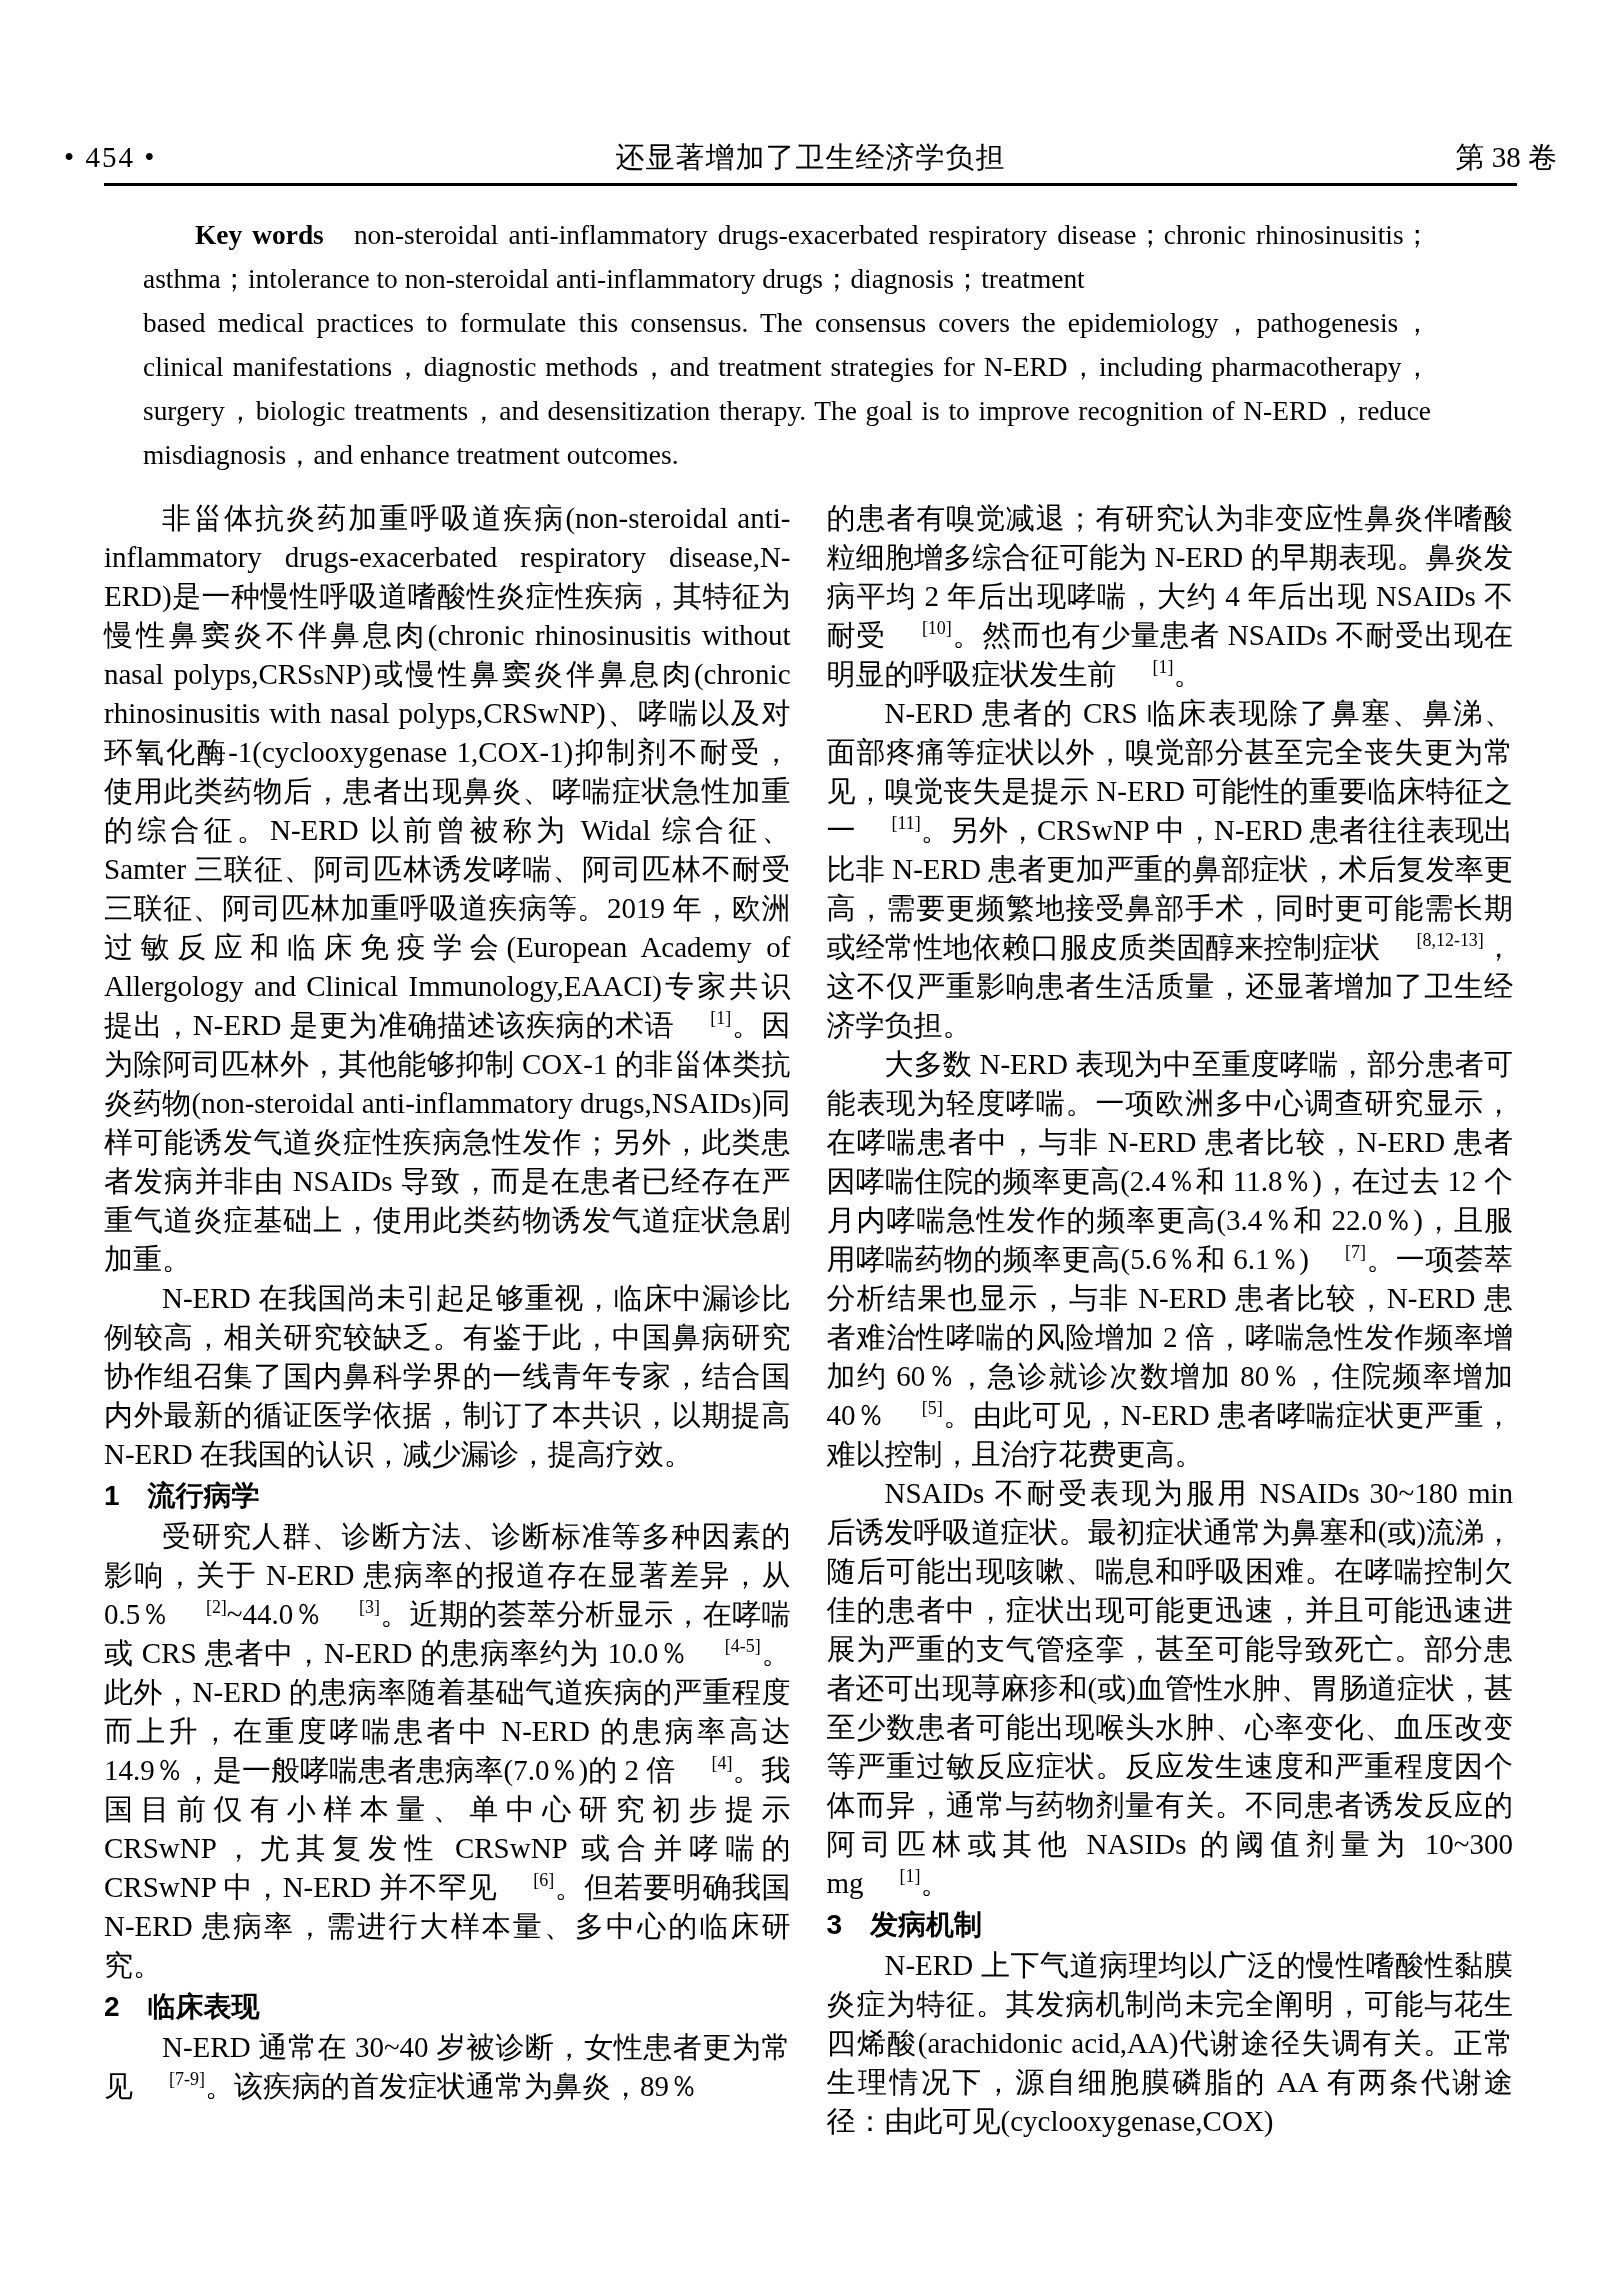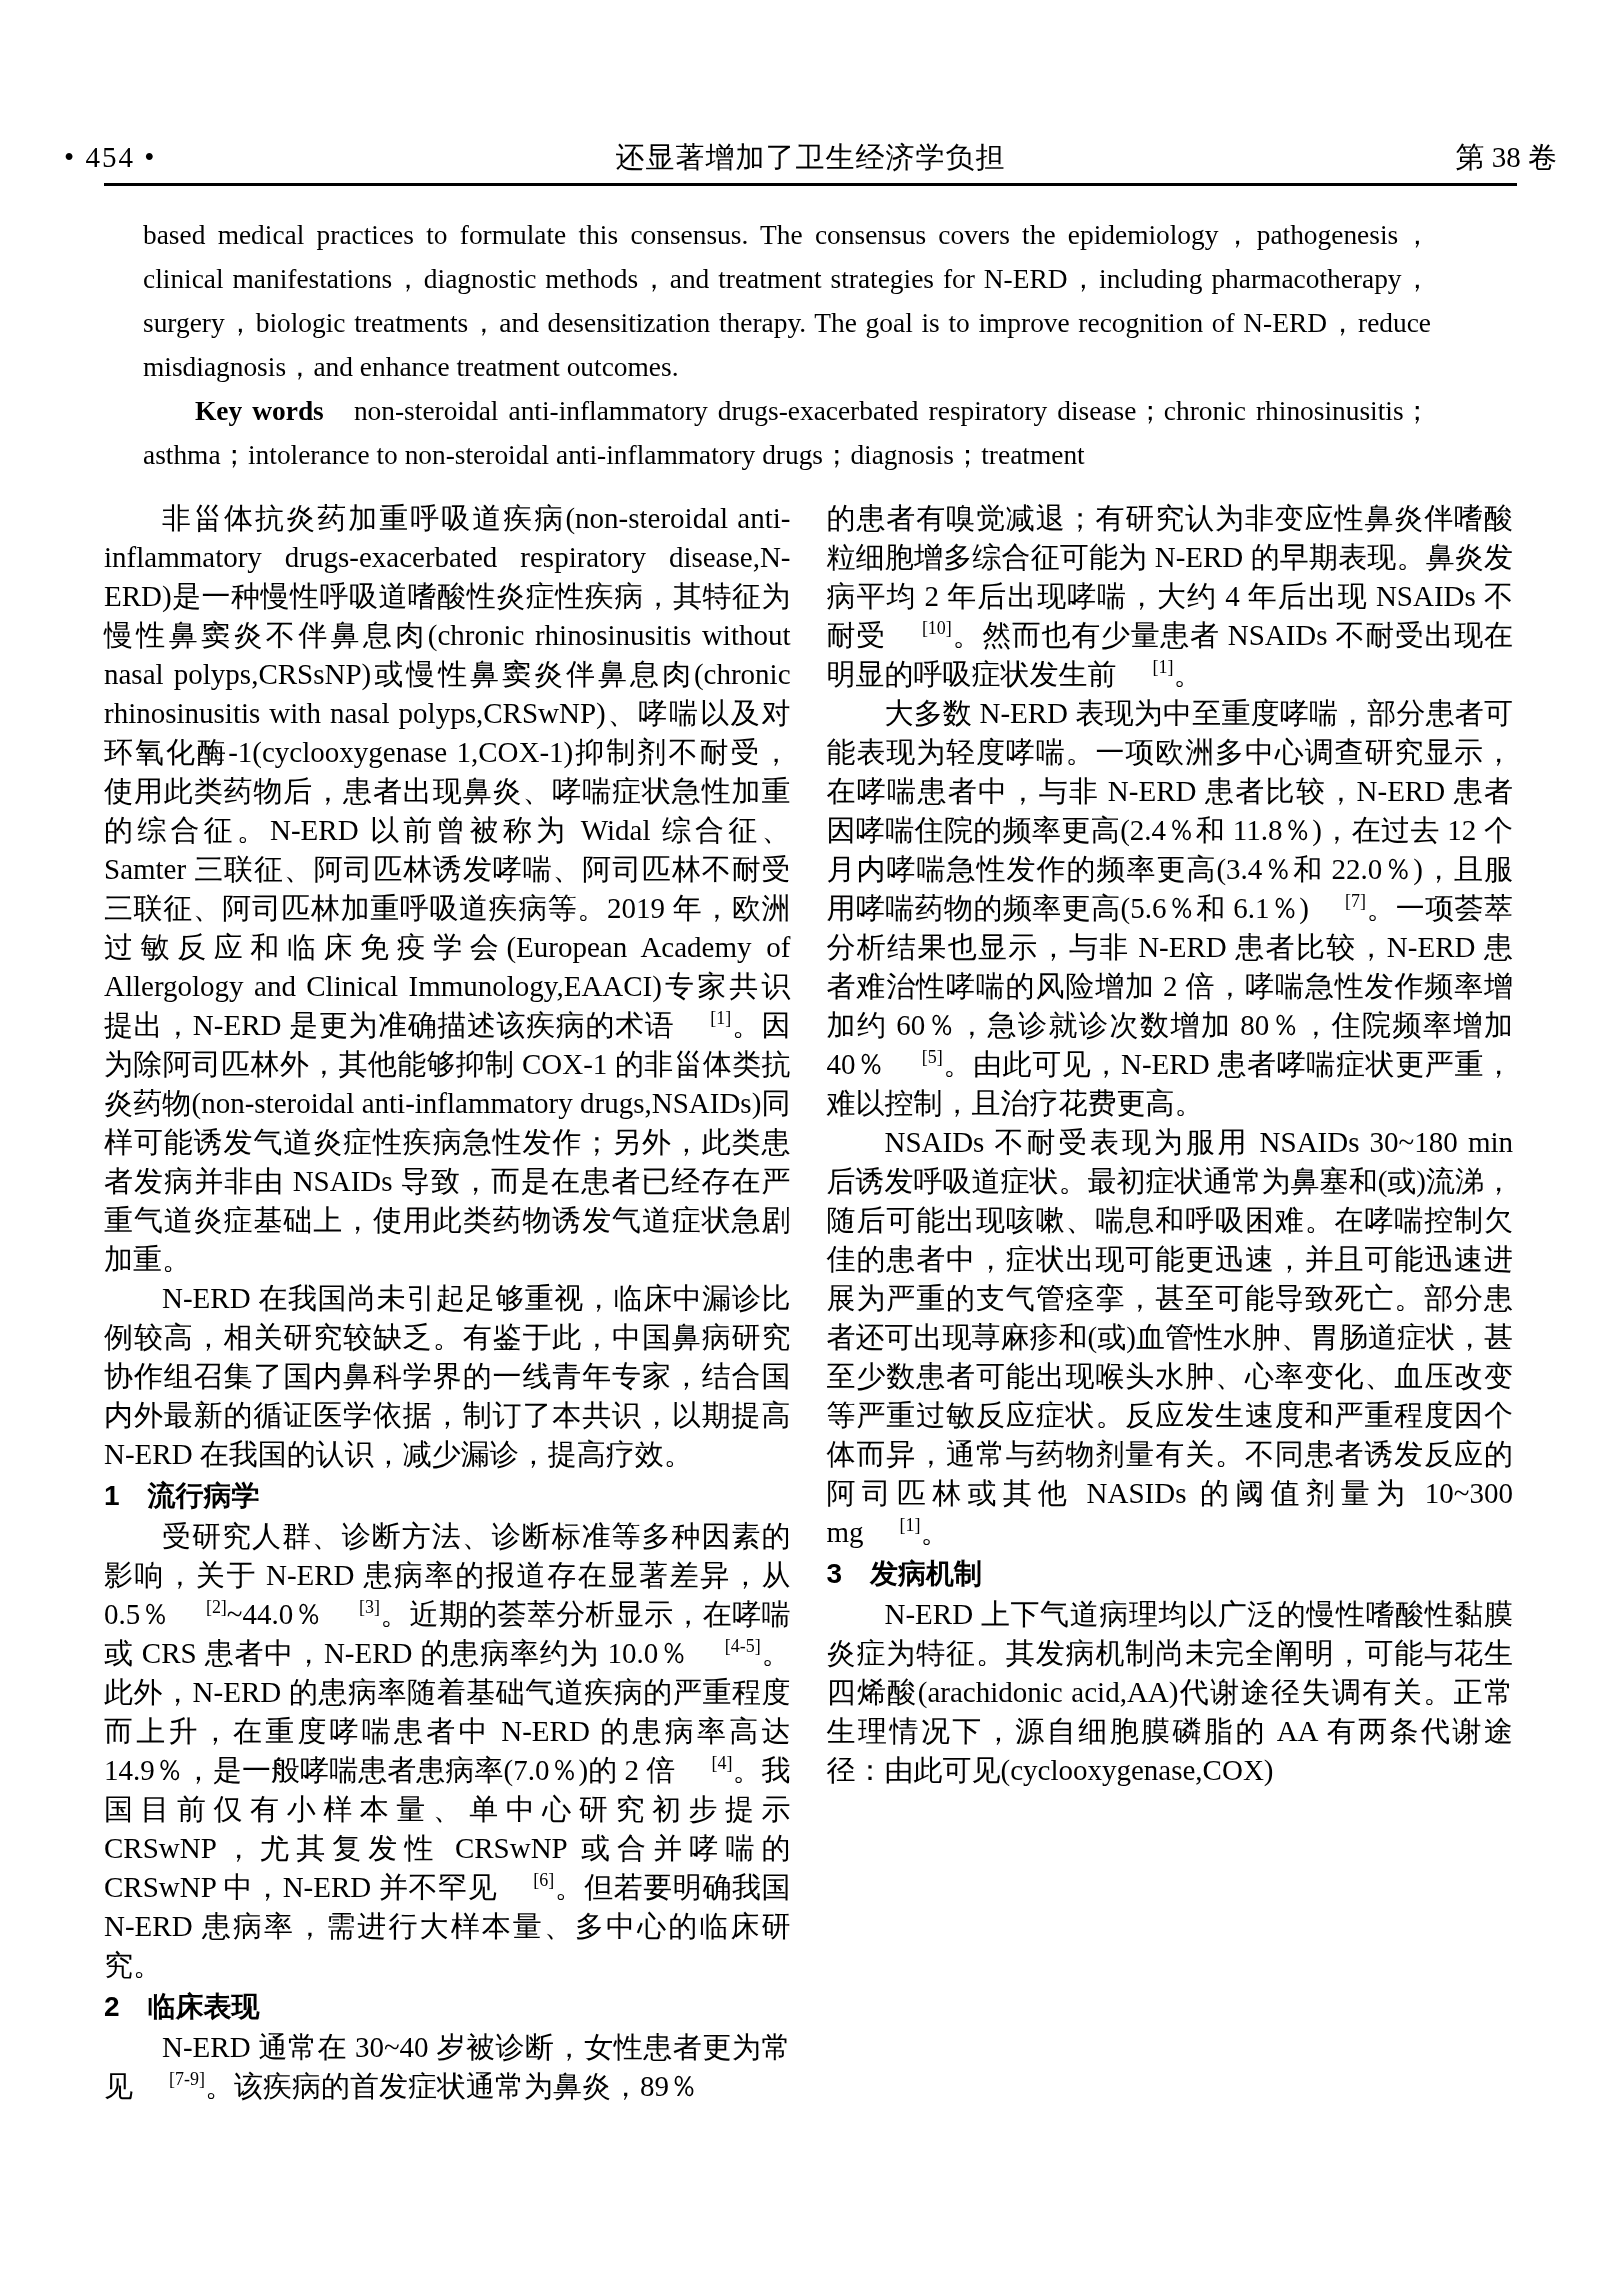--- a/index.html
+++ b/index.html
@@ -33,35 +33,36 @@
 
   <header class="page-header">
     <span class="hdr-left">• 454 •</span>
     <span class="hdr-center">还显著增加了卫生经济学负担</span>
     <span class="hdr-right">第 38 卷</span>
   </header>
 
   <div class="rule"></div>
 
   <section class="abstract">
+    <p class="abs-p keywords"><b class="kw-label">Key words</b><span>non-steroidal anti-inflammatory drugs-exacerbated respiratory disease；chronic rhinosinusitis；asthma；intolerance to non-steroidal anti-inflammatory drugs；diagnosis；treatment</span></p>
     <p class="abs-p">based medical practices to formulate this consensus. The consensus covers the epidemiology，pathogenesis，clinical manifestations，diagnostic methods，and treatment strategies for N-ERD，including pharmacotherapy，surgery，biologic treatments，and desensitization therapy. The goal is to improve recognition of N-ERD，reduce misdiagnosis，and enhance treatment outcomes.</p>
-    <p class="abs-p keywords"><b class="kw-label">Key words</b><span>non-steroidal anti-inflammatory drugs-exacerbated respiratory disease；chronic rhinosinusitis；asthma；intolerance to non-steroidal anti-inflammatory drugs；diagnosis；treatment</span></p>
   </section>
 
   <main class="body-columns">
     <div class="column">
         <p class="body-p indent">非甾体抗炎药加重呼吸道疾病(non-steroidal anti-inflammatory drugs-exacerbated respiratory disease,N-ERD)是一种慢性呼吸道嗜酸性炎症性疾病，其特征为慢性鼻窦炎不伴鼻息肉(chronic rhinosinusitis without nasal polyps,CRSsNP)或慢性鼻窦炎伴鼻息肉(chronic rhinosinusitis with nasal polyps,CRSwNP)、哮喘以及对环氧化酶-1(cyclooxygenase 1,COX-1)抑制剂不耐受，使用此类药物后，患者出现鼻炎、哮喘症状急性加重的综合征。N-ERD 以前曾被称为 Widal 综合征、Samter 三联征、阿司匹林诱发哮喘、阿司匹林不耐受三联征、阿司匹林加重呼吸道疾病等。2019 年，欧洲过敏反应和临床免疫学会(European Academy of Allergology and Clinical Immunology,EAACI)专家共识提出，N-ERD 是更为准确描述该疾病的术语<sup>[1]</sup>。因为除阿司匹林外，其他能够抑制 COX-1 的非甾体类抗炎药物(non-steroidal anti-inflammatory drugs,NSAIDs)同样可能诱发气道炎症性疾病急性发作；另外，此类患者发病并非由 NSAIDs 导致，而是在患者已经存在严重气道炎症基础上，使用此类药物诱发气道症状急剧加重。</p>
         <p class="body-p indent">N-ERD 在我国尚未引起足够重视，临床中漏诊比例较高，相关研究较缺乏。有鉴于此，中国鼻病研究协作组召集了国内鼻科学界的一线青年专家，结合国内外最新的循证医学依据，制订了本共识，以期提高 N-ERD 在我国的认识，减少漏诊，提高疗效。</p>
         <div class="heading"><span class="h-num">1</span><span class="h-title">流行病学</span></div>
         <p class="body-p indent">受研究人群、诊断方法、诊断标准等多种因素的影响，关于 N-ERD 患病率的报道存在显著差异，从 0.5％<sup>[2]</sup>~44.0％<sup>[3]</sup>。近期的荟萃分析显示，在哮喘或 CRS 患者中，N-ERD 的患病率约为 10.0％<sup>[4-5]</sup>。此外，N-ERD 的患病率随着基础气道疾病的严重程度而上升，在重度哮喘患者中 N-ERD 的患病率高达 14.9％，是一般哮喘患者患病率(7.0％)的 2 倍<sup>[4]</sup>。我国目前仅有小样本量、单中心研究初步提示 CRSwNP，尤其复发性 CRSwNP 或合并哮喘的 CRSwNP 中，N-ERD 并不罕见<sup>[6]</sup>。但若要明确我国 N-ERD 患病率，需进行大样本量、多中心的临床研究。</p>
         <div class="heading"><span class="h-num">2</span><span class="h-title">临床表现</span></div>
         <p class="body-p indent">N-ERD 通常在 30~40 岁被诊断，女性患者更为常见<sup>[7-9]</sup>。该疾病的首发症状通常为鼻炎，89％</p>
       </div>
     <div class="column">
         <p class="body-p">的患者有嗅觉减退；有研究认为非变应性鼻炎伴嗜酸粒细胞增多综合征可能为 N-ERD 的早期表现。鼻炎发病平均 2 年后出现哮喘，大约 4 年后出现 NSAIDs 不耐受<sup>[10]</sup>。然而也有少量患者 NSAIDs 不耐受出现在明显的呼吸症状发生前<sup>[1]</sup>。</p>
+        <p class="body-p indent">N-ERD 患者的 CRS 临床表现除了鼻塞、鼻涕、面部疼痛等症状以外，嗅觉部分甚至完全丧失更为常见，嗅觉丧失是提示 N-ERD 可能性的重要临床特征之一<sup>[11]</sup>。另外，CRSwNP 中，N-ERD 患者往往表现出比非 N-ERD 患者更加严重的鼻部症状，术后复发率更高，需要更频繁地接受鼻部手术，同时更可能需长期或经常性地依赖口服皮质类固醇来控制症状<sup>[8,12-13]</sup>，这不仅严重影响患者生活质量，还显著增加了卫生经济学负担。</p>
         <p class="body-p indent">大多数 N-ERD 表现为中至重度哮喘，部分患者可能表现为轻度哮喘。一项欧洲多中心调查研究显示，在哮喘患者中，与非 N-ERD 患者比较，N-ERD 患者因哮喘住院的频率更高(2.4％和 11.8％)，在过去 12 个月内哮喘急性发作的频率更高(3.4％和 22.0％)，且服用哮喘药物的频率更高(5.6％和 6.1％)<sup>[7]</sup>。一项荟萃分析结果也显示，与非 N-ERD 患者比较，N-ERD 患者难治性哮喘的风险增加 2 倍，哮喘急性发作频率增加约 60％，急诊就诊次数增加 80％，住院频率增加 40％<sup>[5]</sup>。由此可见，N-ERD 患者哮喘症状更严重，难以控制，且治疗花费更高。</p>
         <p class="body-p indent">NSAIDs 不耐受表现为服用 NSAIDs 30~180 min 后诱发呼吸道症状。最初症状通常为鼻塞和(或)流涕，随后可能出现咳嗽、喘息和呼吸困难。在哮喘控制欠佳的患者中，症状出现可能更迅速，并且可能迅速进展为严重的支气管痉挛，甚至可能导致死亡。部分患者还可出现荨麻疹和(或)血管性水肿、胃肠道症状，甚至少数患者可能出现喉头水肿、心率变化、血压改变等严重过敏反应症状。反应发生速度和严重程度因个体而异，通常与药物剂量有关。不同患者诱发反应的阿司匹林或其他 NASIDs 的阈值剂量为 10~300 mg<sup>[1]</sup>。</p>
         <div class="heading"><span class="h-num">3</span><span class="h-title">发病机制</span></div>
         <p class="body-p indent">N-ERD 上下气道病理均以广泛的慢性嗜酸性黏膜炎症为特征。其发病机制尚未完全阐明，可能与花生四烯酸(arachidonic acid,AA)代谢途径失调有关。正常生理情况下，源自细胞膜磷脂的 AA 有两条代谢途径：由此可见(cyclooxygenase,COX)</p>
       </div>
   </main>
 
 </div>
 
 

